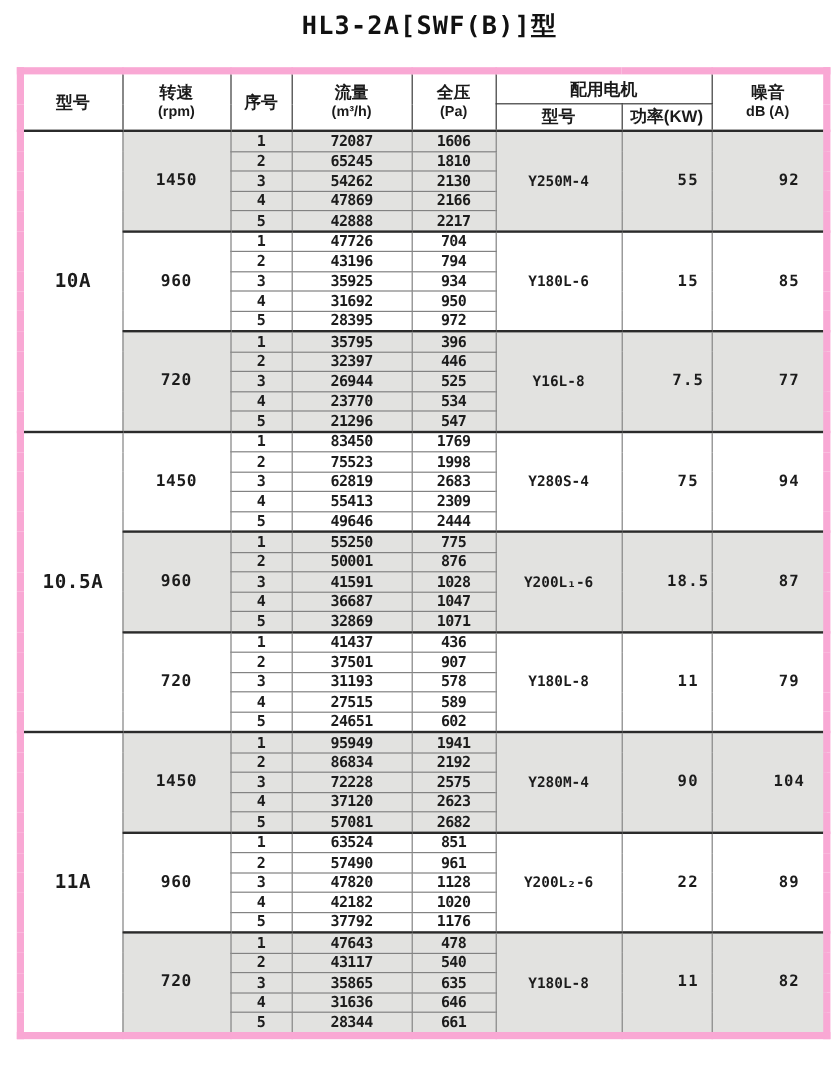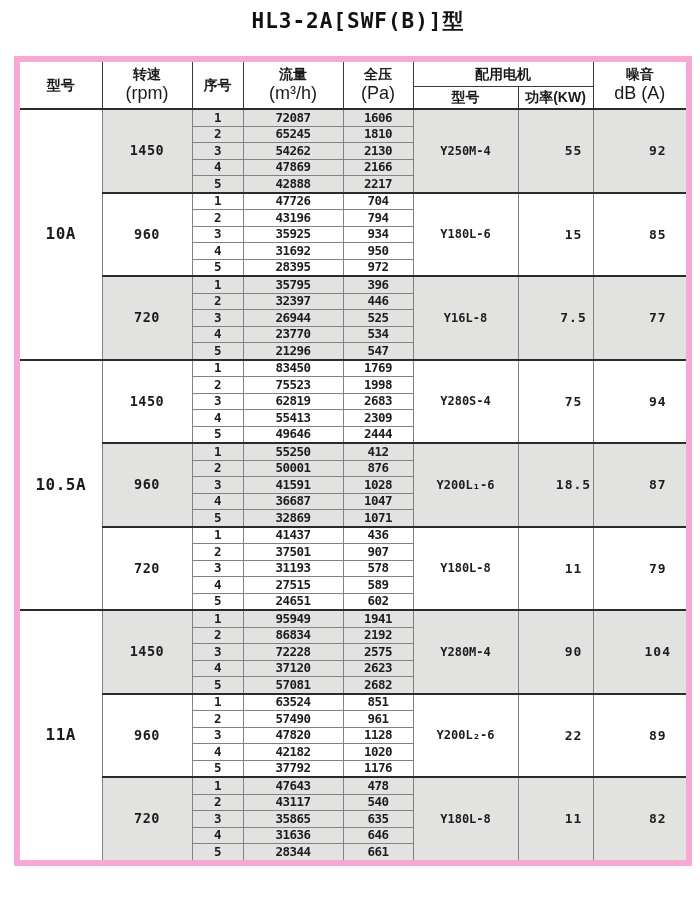--- a/index.html
+++ b/index.html
@@ -29,21 +29,21 @@
   col.c-power{width:75px;}
   col.c-noise{width:96px;}
   th{
     border:1px solid #3a3a3a;
     font-size:14px;font-weight:bold;
     line-height:1.2;padding:1px 0;background:#fff;
     font-family:"Liberation Sans",sans-serif;
   }
   thead tr.h1 th{height:22px;}
   thead tr.h2 th{height:19px;}
-  thead th .sub{font-size:18px;font-weight:normal;}
+  thead th .sub{font-size:12px;font-weight:bold;}
   thead{border-bottom:2px solid #2b2b2b;}
   td{
     border:1px solid #828282;
     text-align:center;vertical-align:middle;
     height:15.5px;line-height:1;
     padding:0;
     font-family:"DejaVu Sans Mono",monospace;
     font-size:12.5px;font-weight:bold;letter-spacing:-0.5px;
     color:#1c1c1c;
   }
@@ -213,21 +213,21 @@
       </tr>
       <tr>
         <td class="serial">5</td>
         <td class="flow">49646</td>
         <td class="press">2444</td>
       </tr>
       <tr>
         <td class="speed shaded bs" rowspan="5">960</td>
         <td class="serial shaded bs">1</td>
         <td class="flow shaded bs">55250</td>
-        <td class="press shaded bs">412</td>
+        <td class="press shaded bs">775</td>
         <td class="mmodel shaded bs" rowspan="5">Y200L₁-6</td>
         <td class="power shaded bs" rowspan="5">18.5</td>
         <td class="noise shaded bs" rowspan="5">87</td>
       </tr>
       <tr>
         <td class="serial shaded">2</td>
         <td class="flow shaded">50001</td>
         <td class="press shaded">876</td>
       </tr>
       <tr>

